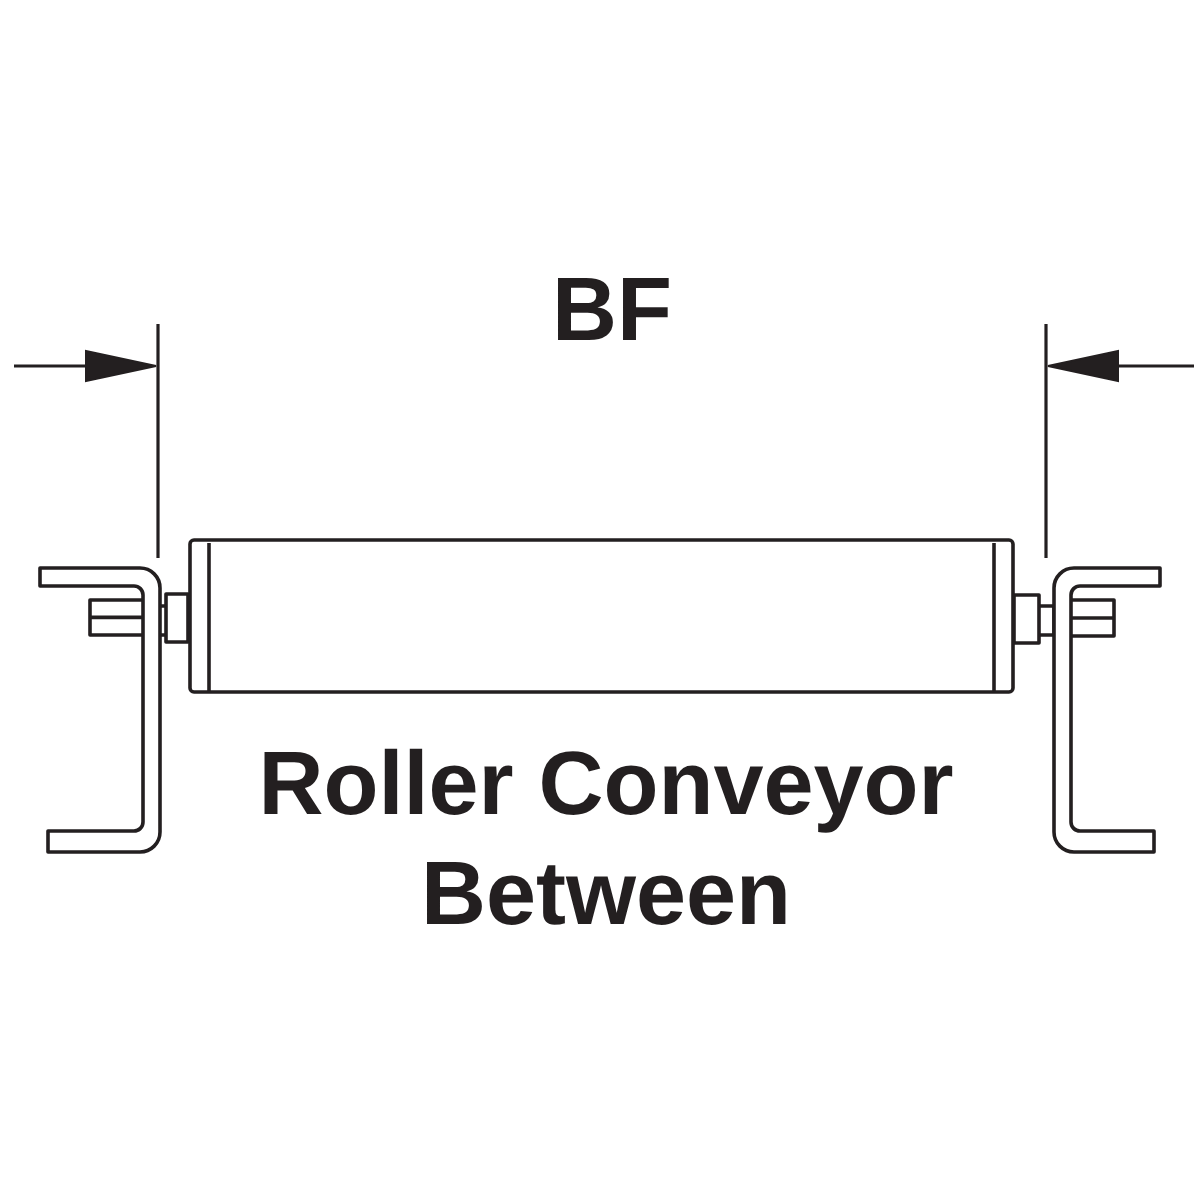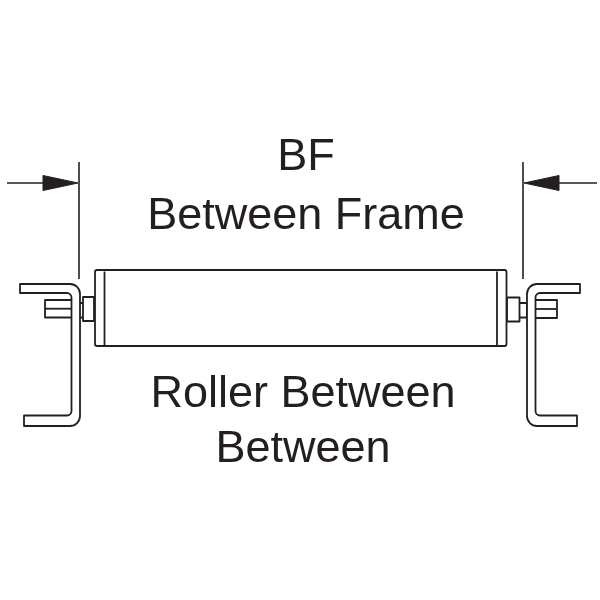--- a/index.html
+++ b/index.html
@@ -43,21 +43,21 @@
     fill: var(--line-color);
     stroke: var(--line-color);
     stroke-width: 1;
     stroke-linejoin: miter;
   }
   .label-block {
     position: absolute;
     width: 400px;
     text-align: center;
     color: var(--line-color);
-    font-weight: normal;
+    font-weight: bold;
     font-size: 45px;
     white-space: nowrap;
   }
   .label-top    { left: 106px; top: 125px; line-height: 59px; }
   .label-bottom { left: 103px; top: 364px; line-height: 55px; }
 </style>
 </head>
 <body>
 
 <div class="canvas">
@@ -103,21 +103,20 @@
       <polygon class="arrowhead" points="78,183 43,175.5 43,190.5"></polygon>
     </g>
     <g>
       <path class="dim" d="M597 183 H557"></path>
       <polygon class="arrowhead" points="524,183 559,175.5 559,190.5"></polygon>
     </g>
   </svg>
 
   <div class="label-block label-top">
     <div>BF</div>
-    <div>Between Frame</div>
   </div>
 
   <div class="label-block label-bottom">
-    <div>Roller Between</div>
+    <div>Roller Conveyor</div>
     <div>Between</div>
   </div>
 
 </div>
 
 </body></html>

